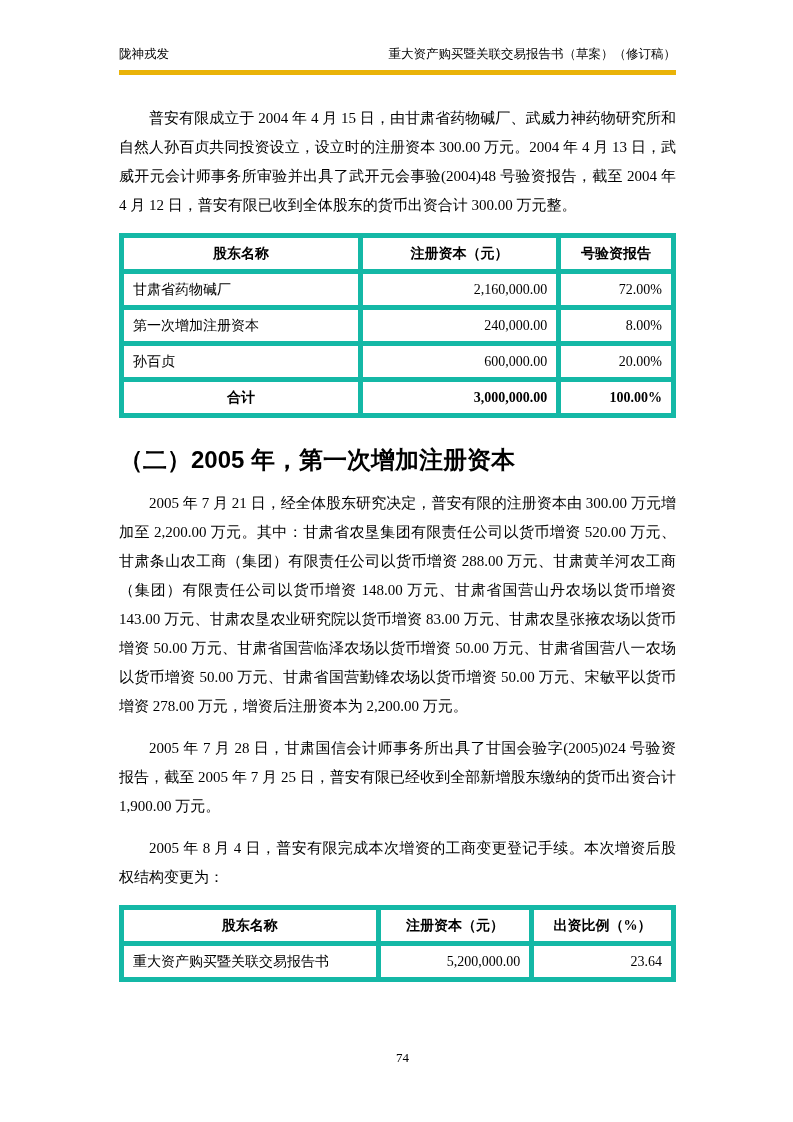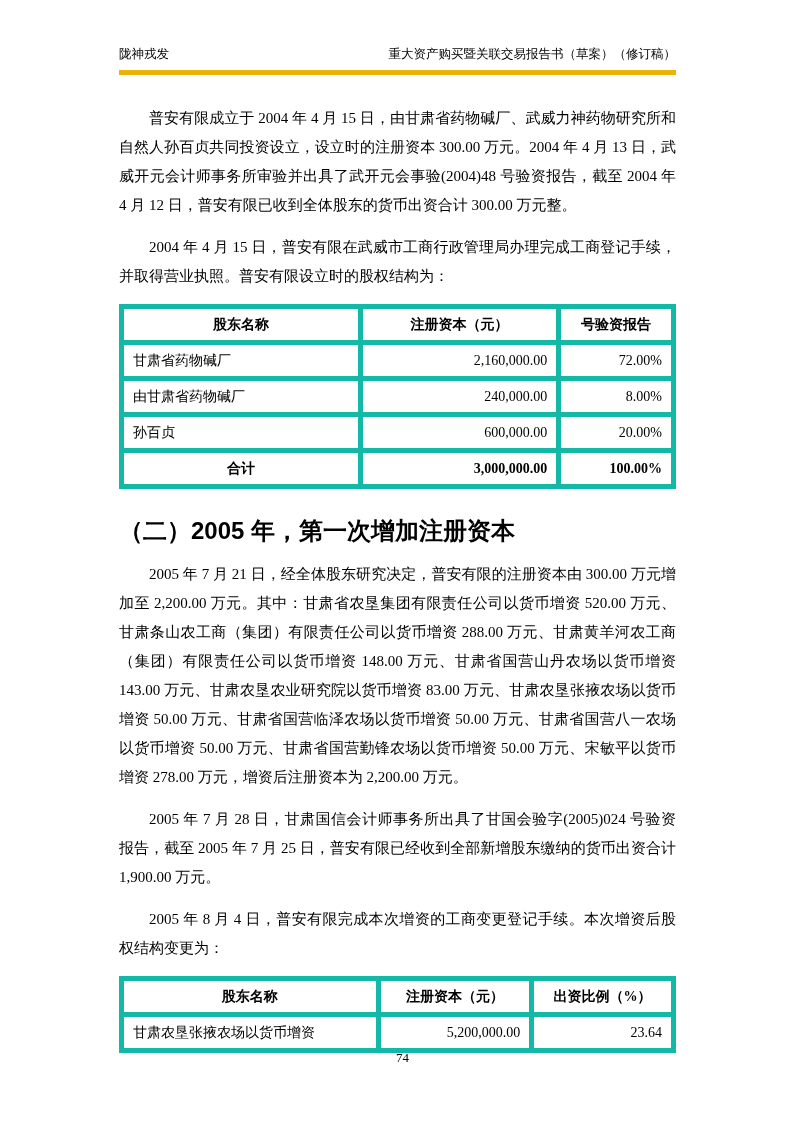--- a/index.html
+++ b/index.html
@@ -70,21 +70,20 @@
 
   <div class="doc-header">
     <span>陇神戎发</span>
     <span>重大资产购买暨关联交易报告书（草案）（修订稿）</span>
   </div>
 
   <div class="content">
 
     <p class="para">普安有限成立于 2004 年 4 月 15 日，由甘肃省药物碱厂、武威力神药物研究所和自然人孙百贞共同投资设立，设立时的注册资本 300.00 万元。2004 年 4 月 13 日，武威开元会计师事务所审验并出具了武开元会事验(2004)48 号验资报告，截至 2004 年 4 月 12 日，普安有限已收到全体股东的货币出资合计 300.00 万元整。</p>
 
-    <p class="para">2004 年 4 月 15 日，普安有限在武威市工商行政管理局办理完成工商登记手续，并取得营业执照。普安有限设立时的股权结构为：</p>
 
     <table class="data-table">
       <colgroup>
         <col style="width:43.3%">
         <col style="width:35.9%">
         <col style="width:20.8%">
       </colgroup>
       <thead>
         <tr>
           <th>股东名称</th>
@@ -92,21 +91,21 @@
           <th>号验资报告</th>
         </tr>
       </thead>
       <tbody>
         <tr>
           <td class="cell-left">甘肃省药物碱厂</td>
           <td class="cell-num">2,160,000.00</td>
           <td class="cell-num">72.00%</td>
         </tr>
         <tr>
-          <td class="cell-left">由甘肃省药物碱厂</td>
+          <td class="cell-left">第一次增加注册资本</td>
           <td class="cell-num">240,000.00</td>
           <td class="cell-num">8.00%</td>
         </tr>
         <tr>
           <td class="cell-left">孙百贞</td>
           <td class="cell-num">600,000.00</td>
           <td class="cell-num">20.00%</td>
         </tr>
         <tr class="total-row">
           <td class="cell-center">合计</td>
@@ -132,21 +131,21 @@
       </colgroup>
       <thead>
         <tr>
           <th>股东名称</th>
           <th>注册资本（元）</th>
           <th>出资比例（%）</th>
         </tr>
       </thead>
       <tbody>
         <tr>
-          <td class="cell-left">甘肃农垦张掖农场以货币增资</td>
+          <td class="cell-left">重大资产购买暨关联交易报告书</td>
           <td class="cell-num">5,200,000.00</td>
           <td class="cell-num">23.64</td>
         </tr>
       </tbody>
     </table>
 
   </div>
 
   <div class="page-footer">
     <span>74</span>

